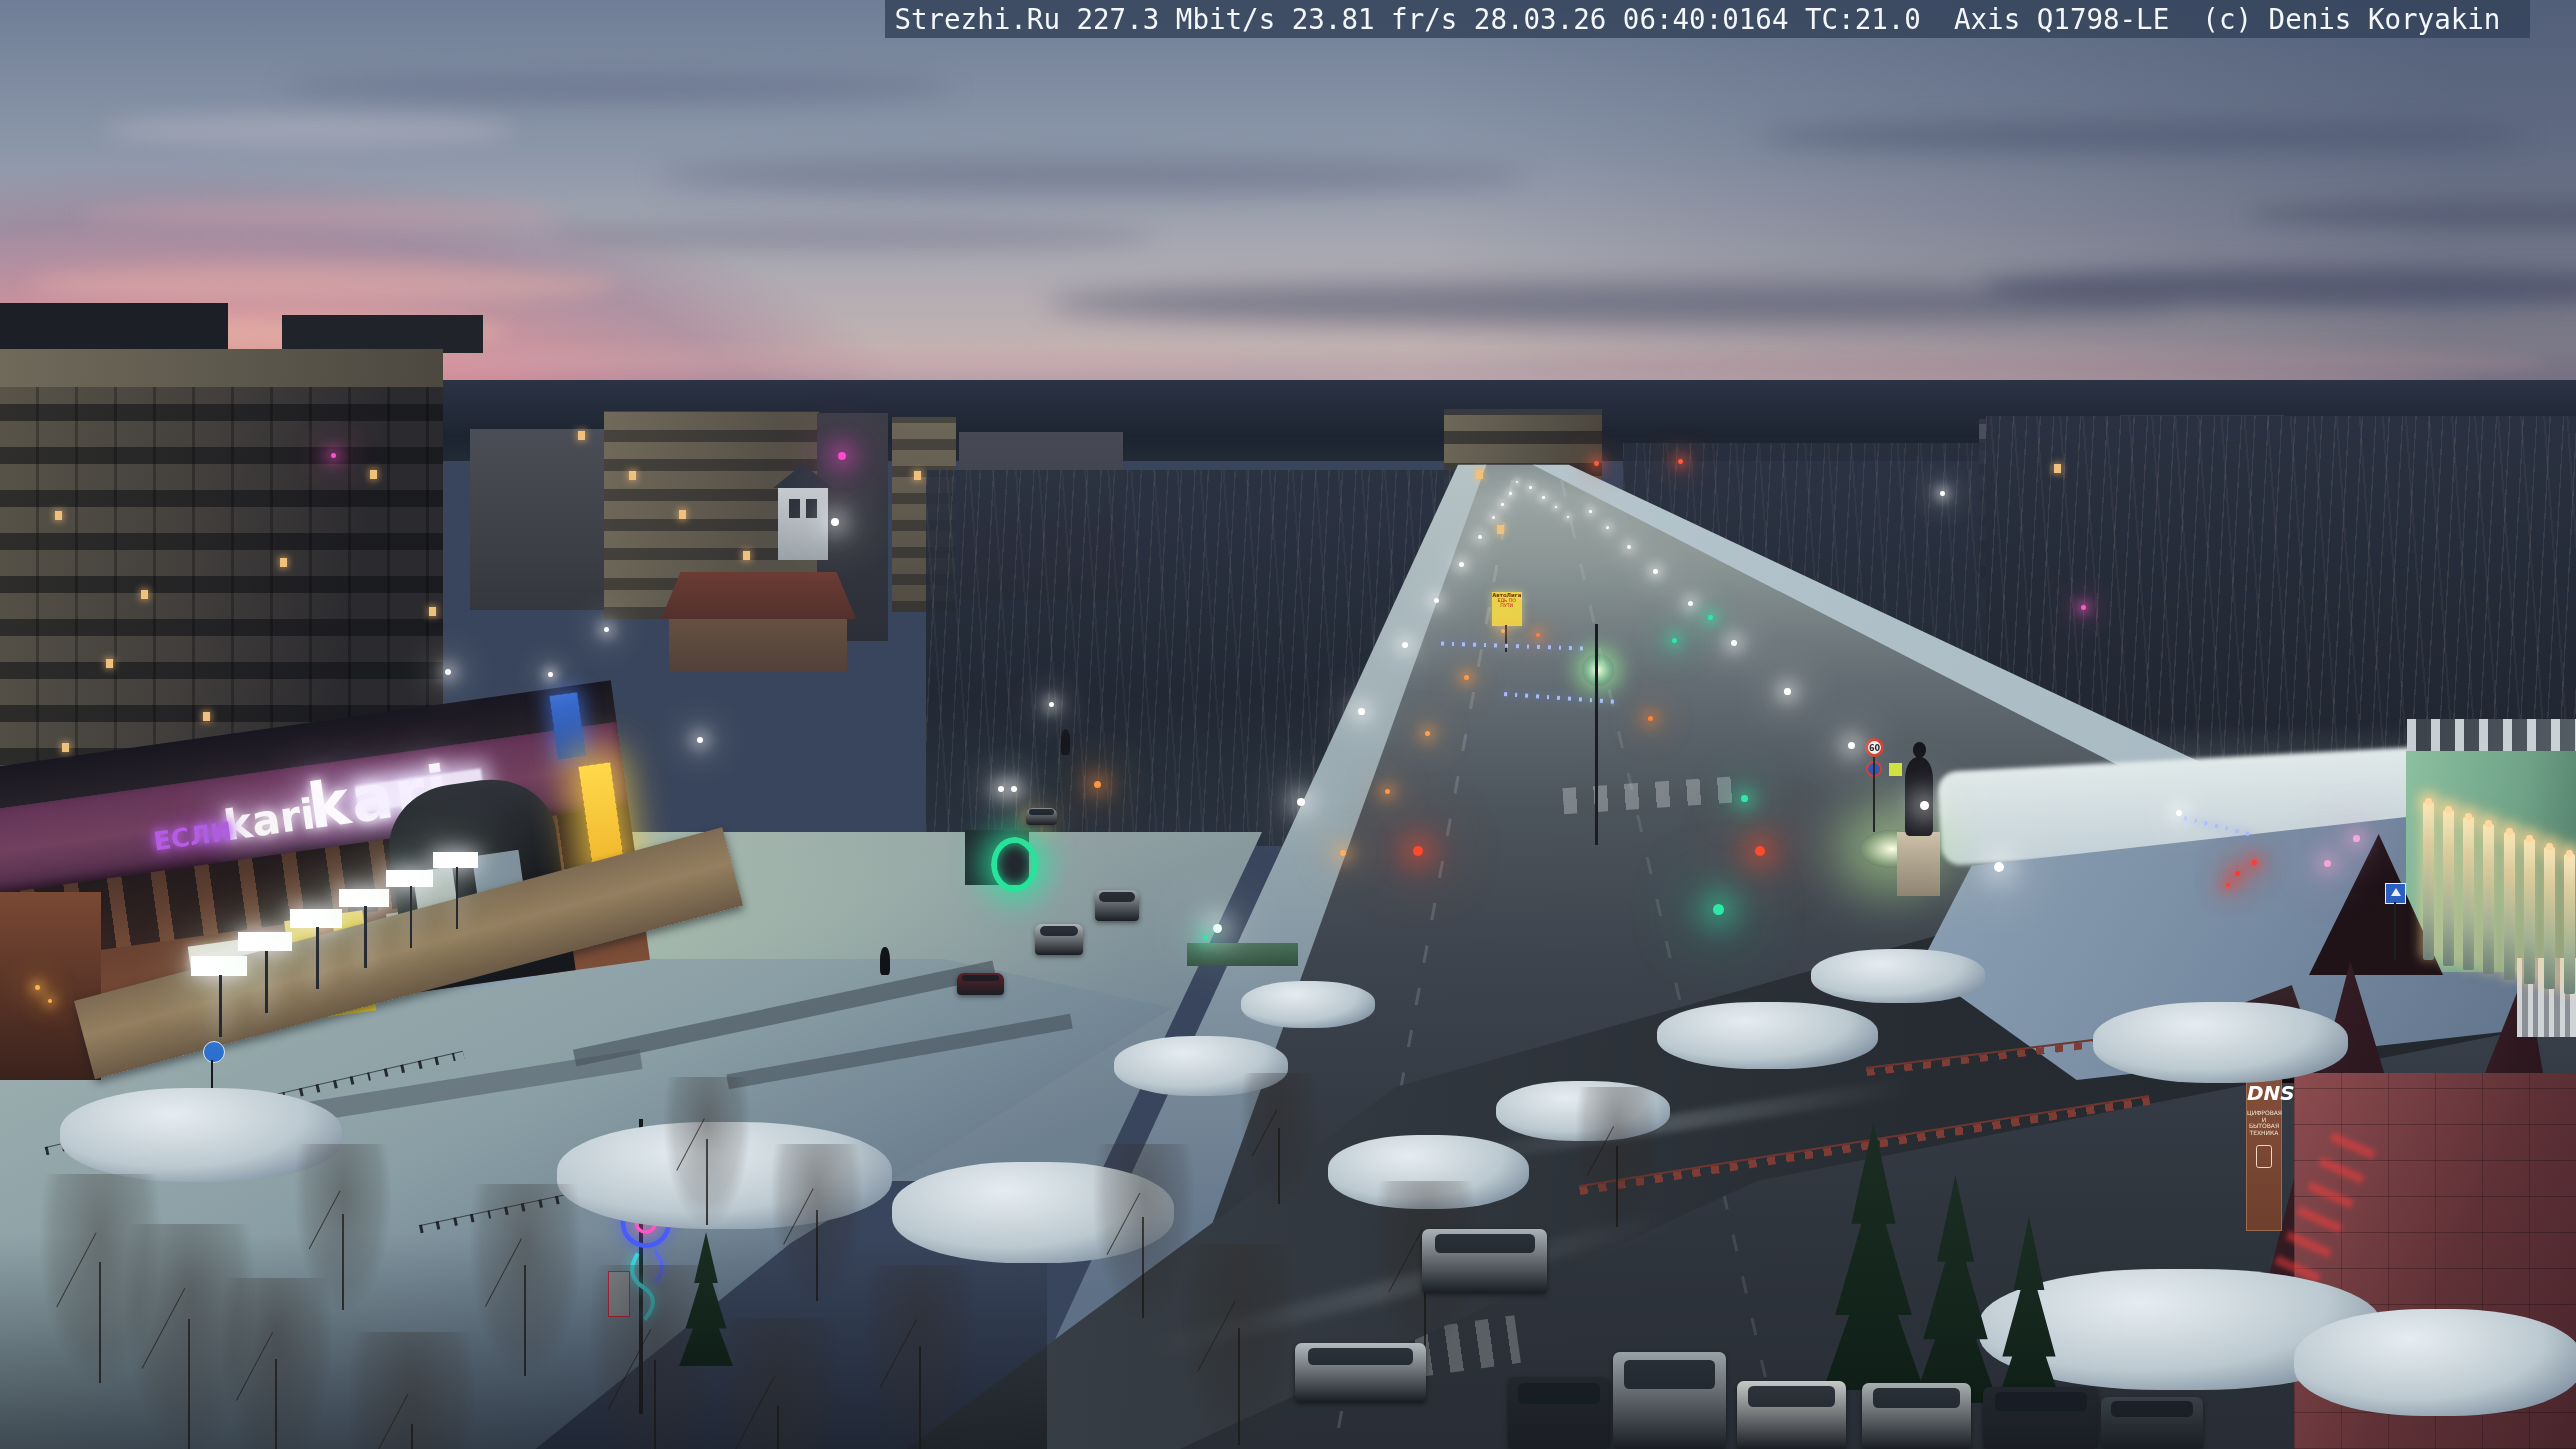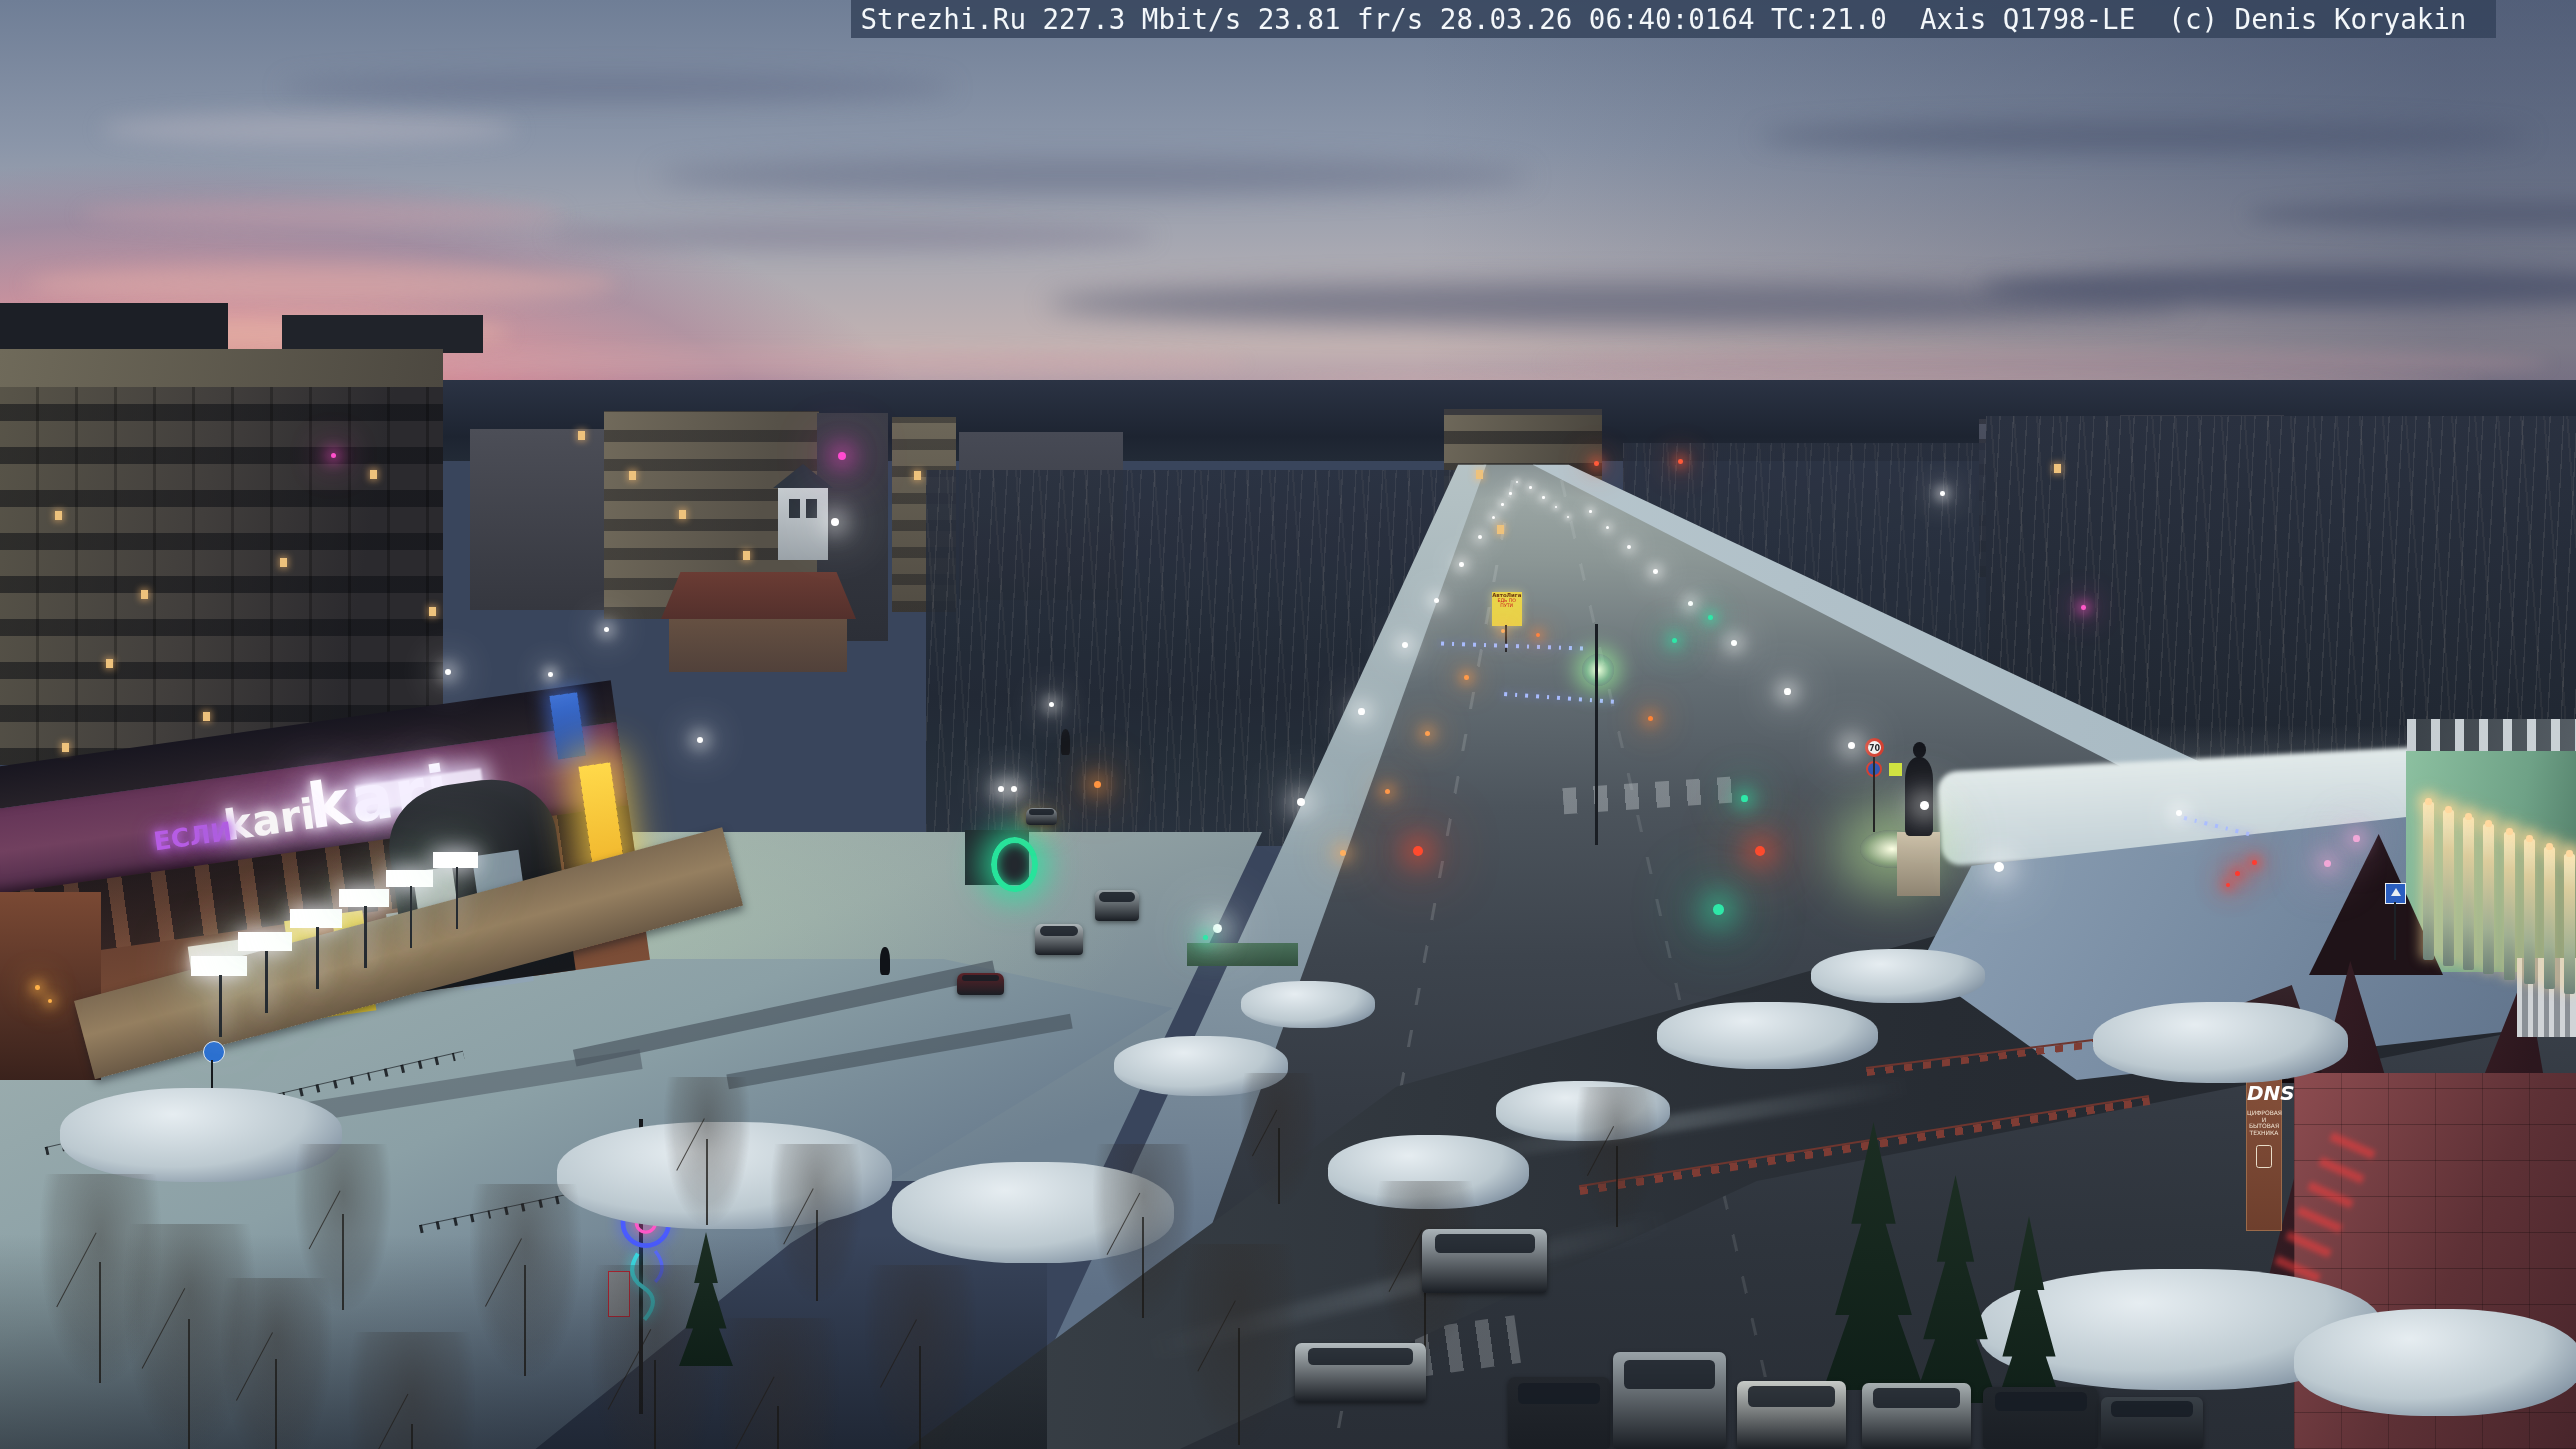--- a/index.html
+++ b/index.html
@@ -28,21 +28,21 @@
      repeating-linear-gradient(93deg,rgba(208,200,190,.10) 0 1.3px,rgba(0,0,0,0) 1.3px 13.4px),
      repeating-linear-gradient(86deg,rgba(165,155,145,.08) 0 2px,rgba(0,0,0,0) 2px 23px),
      linear-gradient(#2a3140,#1f2630 60%,#27303a);}
   .gar{background:repeating-linear-gradient(90deg,#a9bcff 0 2.7px,rgba(90,110,255,0) 2.7px 10.7px);
        filter:drop-shadow(0 0 4px rgba(120,140,255,.9));}
   .dash-line{background:repeating-linear-gradient(180deg,rgba(235,240,240,.55) 0 17.4px,rgba(0,0,0,0) 17.4px 43px);}
   .zebra{background:repeating-linear-gradient(90deg,rgba(235,240,242,.6) 0 13.4px,rgba(0,0,0,0) 13.4px 31px);}
   .fence-dark{background:repeating-linear-gradient(90deg,rgba(10,12,16,.8) 0 2.7px,rgba(0,0,0,0) 2.7px 17.4px);border-top:1.3px solid rgba(10,12,16,.6);}
   .fence-red{background:repeating-linear-gradient(90deg,#7e3c34 0 8px,rgba(0,0,0,0) 8px 19px);border-top:2px solid #6e362f;}
   .glowtxt{color:#fff;text-shadow:0 0 10.7px #fff,0 0 29.5px #e7d6ff,0 0 58px #cdaaff;}
-  #overlay-bar{left:851px;top:0;width:1645px;height:38px;background:rgba(52,67,90,.84);
+  #overlay-bar{left:885px;top:0;width:1645px;height:38px;background:rgba(52,67,90,.84);
      display:flex;align-items:center;}
   #overlay-bar span{font-family:"DejaVu Sans Mono",monospace;font-size:27.5px;line-height:38px;
      color:#f3f7fa;white-space:pre;padding-left:9.4px;}
   .tinytxt{font-size:6px;line-height:6.7px;color:#efe3d2;white-space:pre-line;text-align:center;}
 </style>
 </head>
 <body>
 
 <div id="stage">
 
@@ -235,21 +235,21 @@
      <div style="margin:8px auto 0;width:13.4px;height:21.5px;border:1.3px solid #e8dcc8;border-radius:2.7px;"></div>
   </div>
 
   <div class="abs" style="left:1860px;top:830px;width:64px;height:38px;border-radius:50%;
      background:radial-gradient(#fdffe4,rgba(205,250,165,.5) 55%,rgba(0,0,0,0));box-shadow:0 0 54px 23px rgba(190,235,150,.6);"></div>
   <div class="abs" style="left:1897px;top:832px;width:43px;height:64px;background:linear-gradient(#cbbfa6,#8e8472);"></div>
   <div class="abs" style="left:1905px;top:757px;width:28px;height:79px;background:#13151b;border-radius:45% 45% 18% 18%/28% 28% 8% 8%;"></div>
   <div class="abs" style="left:1913px;top:742px;width:13.4px;height:16px;background:#13151b;border-radius:50%;"></div>
   <div class="abs" style="left:1865px;top:738px;width:19px;height:19px;border-radius:50%;
      background:#f2f2f0;border:3.4px solid #d23a2a;box-sizing:border-box;text-align:center;">
-     <span style="font-size:8px;font-weight:bold;color:#16181c;line-height:12px;">70</span></div>
+     <span style="font-size:8px;font-weight:bold;color:#16181c;line-height:12px;">60</span></div>
   <div class="abs" style="left:1866px;top:761px;width:16px;height:16px;border-radius:50%;
      background:#2a52b0;border:2.7px solid #d23a2a;box-sizing:border-box;"></div>
   <div class="abs" style="left:1889px;top:763px;width:13.4px;height:13.4px;background:#cfe23c;"></div>
   <div class="abs" style="left:1873px;top:757px;width:2px;height:75px;background:#222;"></div>
   <div class="abs" style="left:2385px;top:883px;width:19px;height:19px;background:#2a5ec0;border:1.3px solid #e8eef2;">
      <div style="margin:4px auto;width:0;height:0;border-left:5.4px solid transparent;border-right:5.4px solid transparent;border-bottom:8px solid #e8eef2;"></div>
     </div>
   <div class="abs" style="left:2394px;top:902px;width:2px;height:58px;background:#1d2126;"></div>
   <div class="abs" style="left:203px;top:1041px;width:20px;height:20px;border-radius:50%;background:#2a6fd0;border:1.3px solid #dfe7ee;"></div>
   <div class="abs" style="left:211px;top:1060px;width:2px;height:74px;background:#16191d;"></div>

